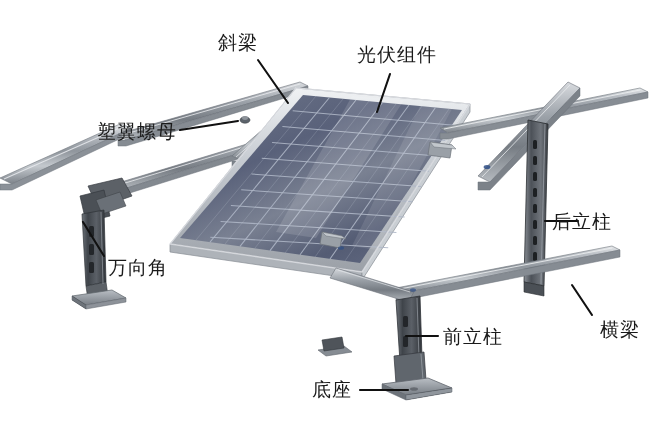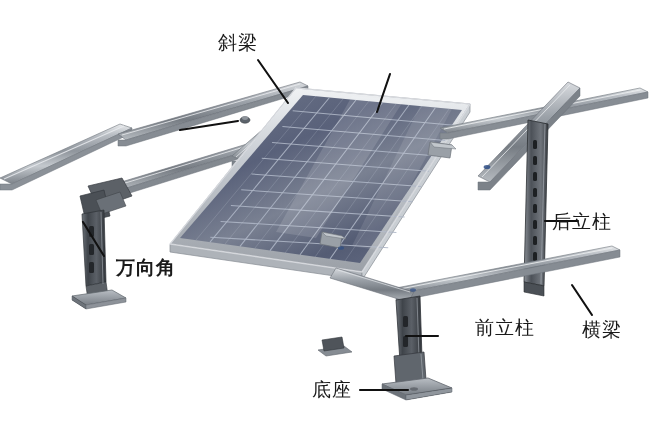--- a/index.html
+++ b/index.html
@@ -240,19 +240,21 @@
         <line x1="180" y1="130" x2="238" y2="121"></line>
         <line x1="104" y1="256" x2="83" y2="222"></line>
         <line x1="578" y1="221" x2="545" y2="221"></line>
         <line x1="438" y1="336" x2="406" y2="336"></line>
         <line x1="592" y1="315" x2="572" y2="285"></line>
         <line x1="360" y1="390" x2="408" y2="390"></line>
       </g>
   </svg>
 
   <div class="lbl" style="left:218px;top:33px;">斜梁</div>
-  <div class="lbl" style="left:116px;top:258px;font-weight:bold;">万向角</div>
+  <div class="lbl" style="left:357px;top:45px;">光伏组件</div>
+  <div class="lbl" style="left:97px;top:122px;">塑翼螺母</div>
+  <div class="lbl" style="left:108px;top:258px;">万向角</div>
   <div class="lbl" style="left:552px;top:212px;">后立柱</div>
-  <div class="lbl" style="left:443px;top:318px;margin-left:32px;">前立柱</div>
-  <div class="lbl" style="left:582px;top:320px;">横梁</div>
+  <div class="lbl" style="left:443px;top:327px;">前立柱</div>
+  <div class="lbl" style="left:600px;top:320px;">横梁</div>
   <div class="lbl" style="left:312px;top:382px;font-family:Liberation Mono, monospace;">底座</div>
 
 </div>
 
 </body></html>

